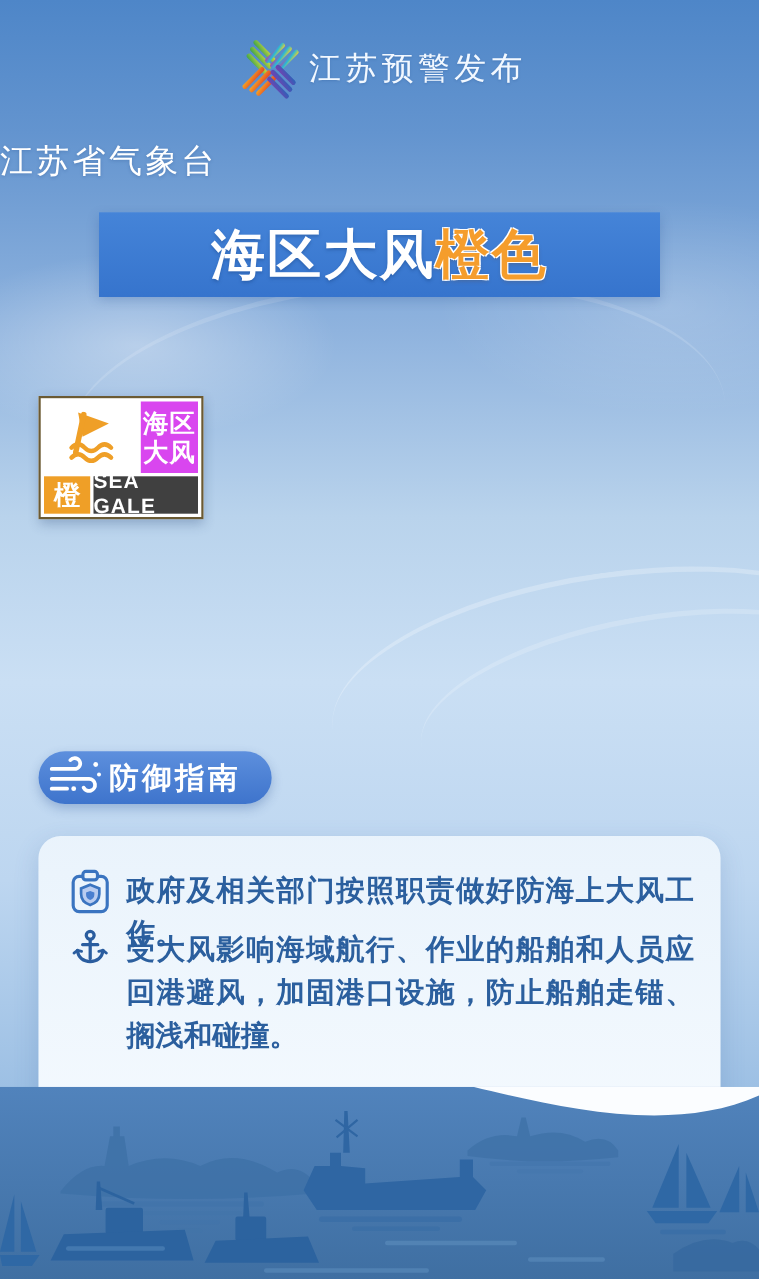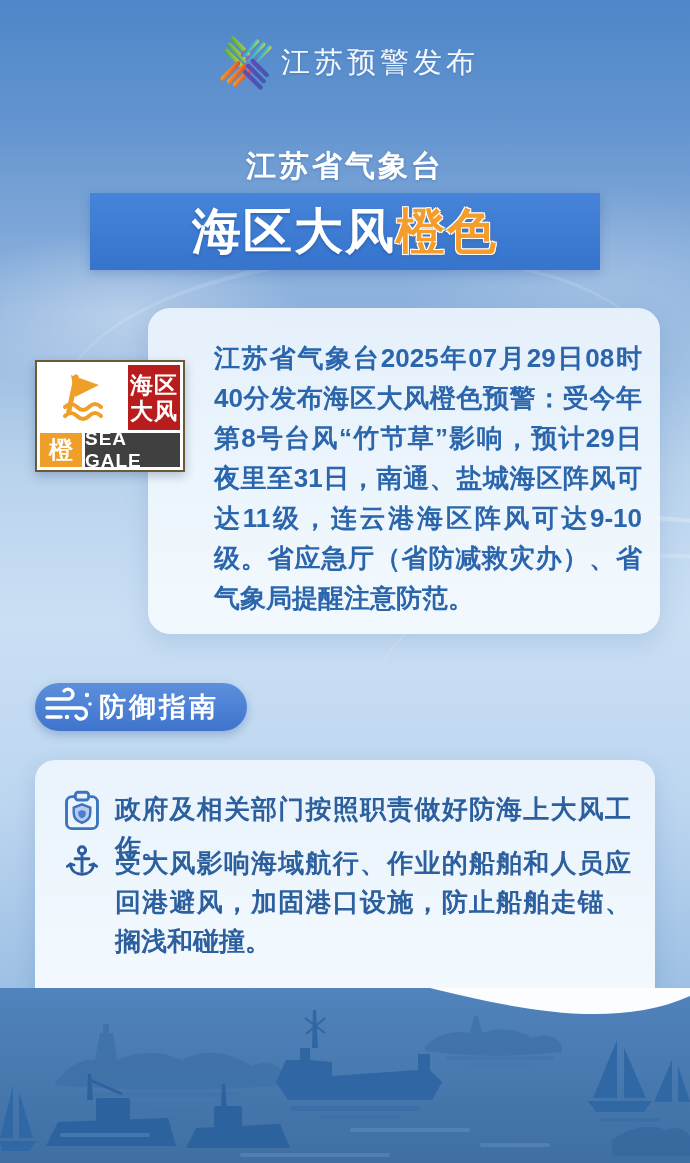--- a/index.html
+++ b/index.html
@@ -14,36 +14,36 @@
   
   .swoosh{position:absolute;border:solid rgba(255,255,255,.45);border-width:5px 0 0 0;border-radius:50%;pointer-events:none;}
   .swoosh.s1{width:520px;height:210px;left:300px;top:520px;transform:rotate(-8deg);opacity:.55;}
   .swoosh.s2{width:420px;height:160px;left:380px;top:560px;transform:rotate(-10deg);opacity:.4;}
   .swoosh.s3{width:600px;height:260px;left:60px;top:255px;transform:rotate(-4deg);opacity:.3;}
 
   
   .brand-row{position:absolute;top:28px;left:0;width:100%;display:flex;align-items:center;justify-content:center;}
   .brand-logo{width:70px;height:70px;}
   .brand-title{color:#f2f8ff;font-size:29px;letter-spacing:4px;font-weight:500;text-shadow:0 1px 2px rgba(30,70,130,.25);}
-  .org-name{position:absolute;top:146px;left:0;width:100%;text-align:center;color:#ffffff;font-size:30px;font-weight:700;letter-spacing:3px;text-shadow:0 1px 3px rgba(30,70,130,.3);}
+  .org-name{position:absolute;top:126px;left:0;width:100%;text-align:left;color:#ffffff;font-size:30px;font-weight:400;letter-spacing:3px;text-shadow:0 1px 3px rgba(30,70,130,.3);}
 
   
   .banner{position:absolute;top:193px;left:90px;width:510px;height:77px;background:linear-gradient(180deg,#4584d8,#3674cd);display:flex;align-items:center;justify-content:center;box-shadow:0 3px 10px rgba(30,70,140,.25);text-align:center;}
   .banner span{font-size:49px;font-weight:800;letter-spacing:2px;color:#ffffff;text-shadow:0 2px 3px rgba(20,60,120,.35);}
   .banner .hl{color:#f59d2c;text-shadow:-1px -1px 0 #fff,1px -1px 0 #fff,-1px 1px 0 #fff,1px 1px 0 #fff,0 2px 4px rgba(120,60,0,.25);}
 
   
   .alert-card{position:absolute;top:308px;left:148px;width:512px;height:326px;background:linear-gradient(180deg,rgba(233,243,252,.95),rgba(244,250,254,.95));border-radius:22px;box-shadow:0 8px 24px rgba(60,100,160,.18);}
   .alert-text{position:absolute;top:30px;left:66px;width:428px;font-size:26px;line-height:40px;color:#2b66ad;font-weight:600;text-align:justify;}
 
   
   .gale-icon{position:absolute;top:360px;left:35px;width:150px;height:112px;background:#ffffff;border:2px solid #6b5a33;box-shadow:0 4px 10px rgba(40,70,120,.3);display:flex;flex-direction:column;gap:3px;padding:3px;box-sizing:border-box;}
   .gi-top{display:flex;gap:3px;flex:1;}
   .gi-flag-cell{width:85px;background:#ffffff;display:flex;align-items:center;justify-content:center;}
-  .gi-name-cell{flex:1;background:#b91c1c;display:flex;flex-direction:column;align-items:center;justify-content:center;color:#fff;font-weight:800;font-size:23px;line-height:26px;letter-spacing:1px;}
+  .gi-name-cell{flex:1;background:#d946ef;display:flex;flex-direction:column;align-items:center;justify-content:center;color:#fff;font-weight:800;font-size:23px;line-height:26px;letter-spacing:1px;}
   .gi-bottom{display:flex;gap:3px;height:34px;}
   .gi-level-cell{width:42px;background:#ef9f27;color:#fff;font-weight:800;font-size:24px;display:flex;align-items:center;justify-content:center;}
   .gi-en-cell{flex:1;background:#404040;color:#fff;font-weight:800;font-size:19px;letter-spacing:1px;display:flex;align-items:center;justify-content:center;}
 
   
   .guide-badge{position:absolute;top:683px;left:35px;width:212px;height:48px;background:linear-gradient(180deg,#5d8fdd,#3e74cc);border-radius:26px;box-shadow:0 4px 10px rgba(40,80,150,.3);display:flex;align-items:center;}
   .guide-badge .wind{margin-left:8px;width:52px;height:40px;}
   .guide-badge .label{color:#ffffff;font-size:27px;font-weight:700;letter-spacing:3px;margin-left:4px;}
 
   
@@ -111,23 +111,20 @@
     <div class="brand-title">江苏预警发布</div>
   </div>
 
   <div class="org-name">江苏省气象台</div>
 
   <div class="banner">
     <span>海区大风</span>
       <span class="hl">橙色</span>
   </div>
 
-  <div class="alert-card">
-    <div class="alert-text">江苏省气象台2025年07月29日08时40分发布海区大风橙色预警：受今年第8号台风“竹节草”影响，预计29日夜里至31日，南通、盐城海区阵风可达11级，连云港海区阵风可达9-10级。省应急厅（省防减救灾办）、省气象局提醒注意防范。</div>
-  </div>
 
   <div class="gale-icon">
     <div class="gi-top">
       <div class="gi-flag-cell">
         <svg width="64" height="62" viewBox="0 0 64 62">
           <path d="M20 8 L48 18 L24 30 Z" fill="#ef9f27"></path>
           <rect x="19" y="7" width="5" height="40" rx="2" transform="rotate(12 21 27)" fill="#ef9f27"></rect>
           <path d="M14 40 q6 -6 12 0 q6 6 12 0 q6 -6 12 0" stroke="#ef9f27" stroke-width="4" fill="none" stroke-linecap="round"></path>
           <path d="M14 49 q6 -6 12 0 q6 6 12 0 q6 -6 12 0" stroke="#ef9f27" stroke-width="4" fill="none" stroke-linecap="round"></path>
         </svg>

